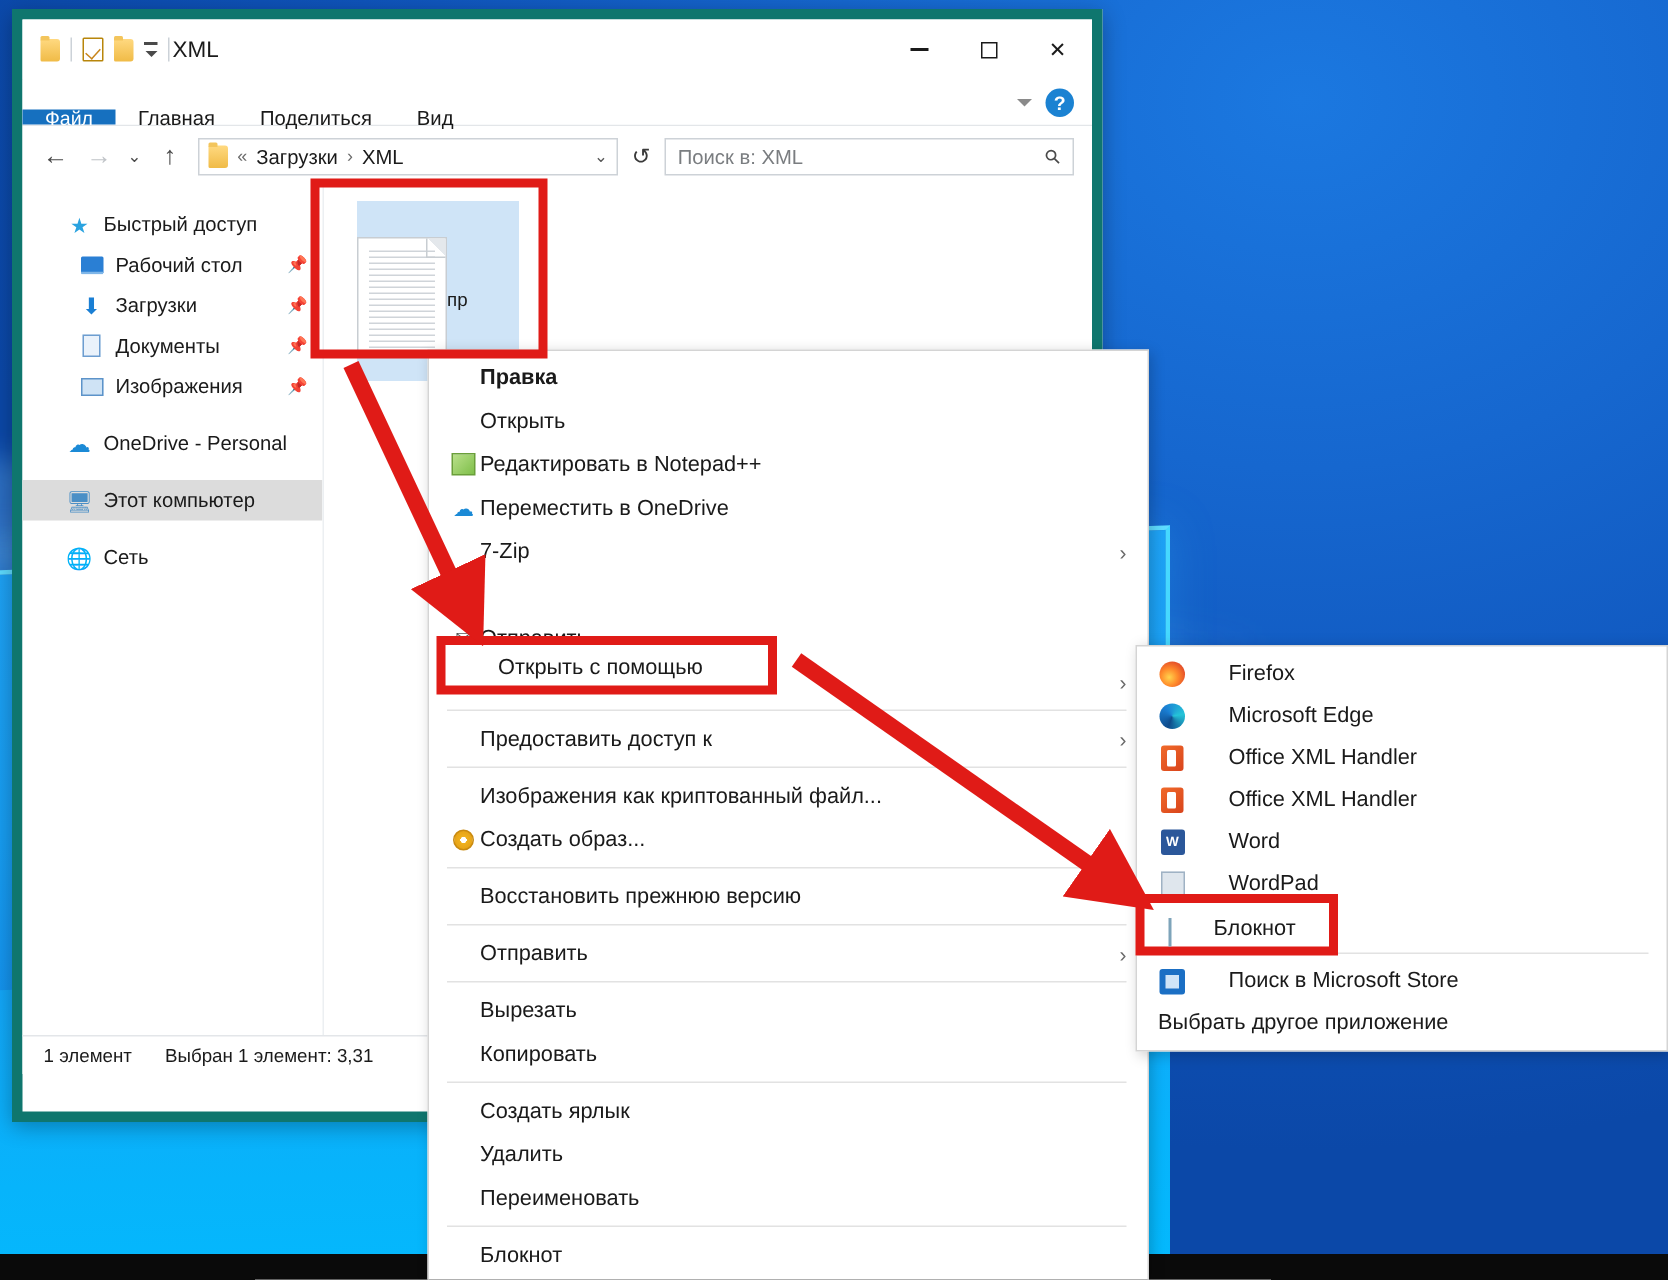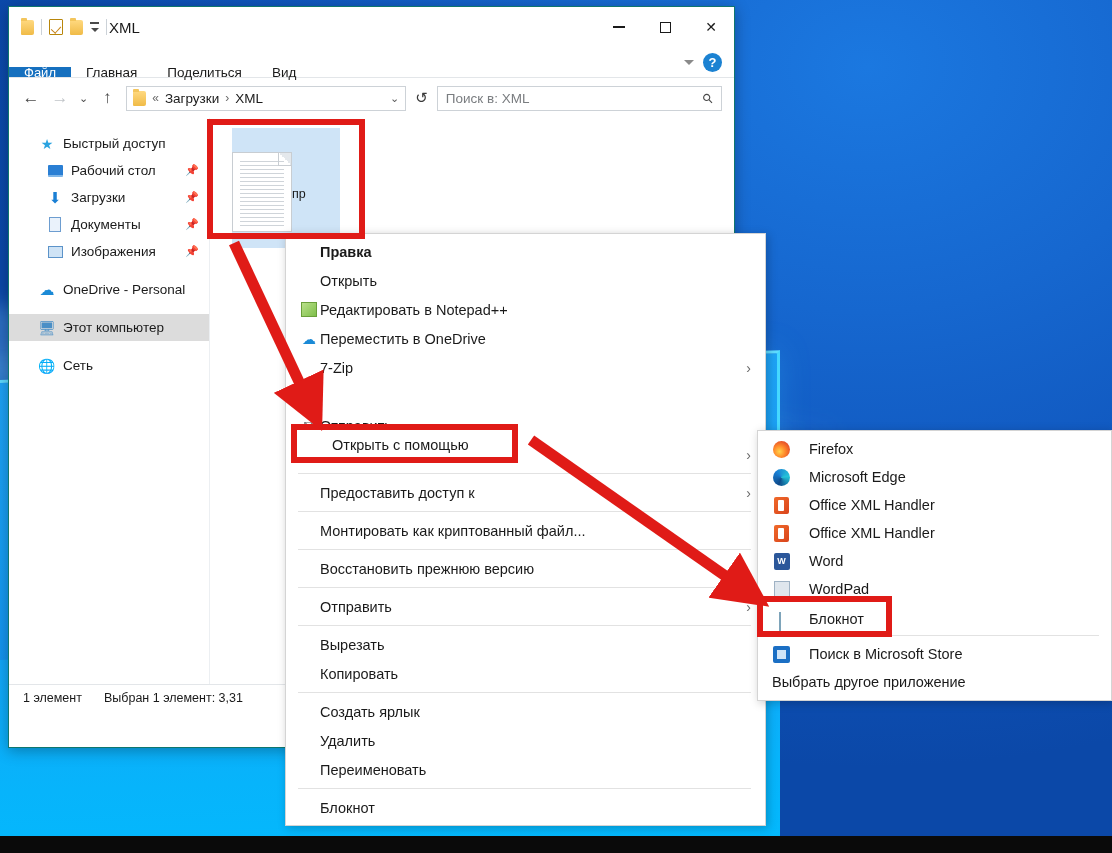--- a/index.html
+++ b/index.html
@@ -54,21 +54,21 @@
   #blackbar {
     position: absolute; left: 0; bottom: 0; width: 1112px; height: 17px; background: #0a0a0a;
   }
 
   
   #explorer {
     position: absolute;
     left: 8px; top: 6px;
     width: 727px; height: 742px;
     background: #ffffff;
-    border: 1px solid #0f766e;
+    border: 7px solid #0f766e;
     box-shadow: 0 3px 14px rgba(0,0,0,0.30);
   }
   .titlebar {
     height: 40px; display: flex; align-items: center;
     padding-left: 12px; background: #ffffff;
   }
   .qat { display: flex; align-items: center; gap: 7px; }
   .folder-ico {
     width: 13px; height: 15px;
     background: linear-gradient(180deg, #ffd980, #f0bb47);
@@ -226,21 +226,21 @@
     border: 1px solid #c98a10;
   }
 
   
   #submenu {
     position: absolute; left: 757px; top: 430px;
     width: 355px; background: #ffffff;
     border: 1px solid #d4d4d4; box-shadow: 2px 2px 9px rgba(0,0,0,0.22);
     padding: 4px 0; font-size: 14.5px; color: #1a1a1a;
   }
-  .si { height: 28px; display: flex; align-items: center; padding-left: 14px; gap: 18px; }
+  .si { height: 28px; display: flex; align-items: center; padding-left: 14px; gap: 28px; }
   .si .slabel { white-space: nowrap; }
   .si.noic { }
   .sic { width: 19px; height: 19px; flex: 0 0 19px; display:flex; align-items:center; justify-content:center; }
   .ic-firefox {
     width: 17px; height: 17px; border-radius: 50%;
     background: radial-gradient(circle at 38% 62%, #ffd34d 0%, #ff8b2b 38%, #e8562a 70%, #c83a2c 100%);
   }
   .ic-edge {
     width: 17px; height: 17px; border-radius: 50%;
     background: conic-gradient(from 200deg, #0e4a8a, #1a7fd4, #25c4d8, #0e4a8a);
@@ -466,21 +466,27 @@
   </div>
   <div class="msep"></div>
   <div class="mi">
     <span class="micon"></span>
     <span class="mlabel">Предоставить доступ к</span>
     <span class="arrow">›</span>
   </div>
   <div class="msep"></div>
   <div class="mi">
     <span class="micon"></span>
-    <span class="mlabel">Монтировать как криптованный файл...</span>
+    <span class="mlabel">Изображения как криптованный файл...</span>
+  </div>
+  <div class="mi">
+    <span class="micon">
+        <span class="ic-disc"></span>
+      </span>
+    <span class="mlabel">Создать образ...</span>
   </div>
   <div class="msep"></div>
   <div class="mi">
     <span class="micon"></span>
     <span class="mlabel">Восстановить прежнюю версию</span>
   </div>
   <div class="msep"></div>
   <div class="mi">
     <span class="micon"></span>
     <span class="mlabel">Отправить</span>

